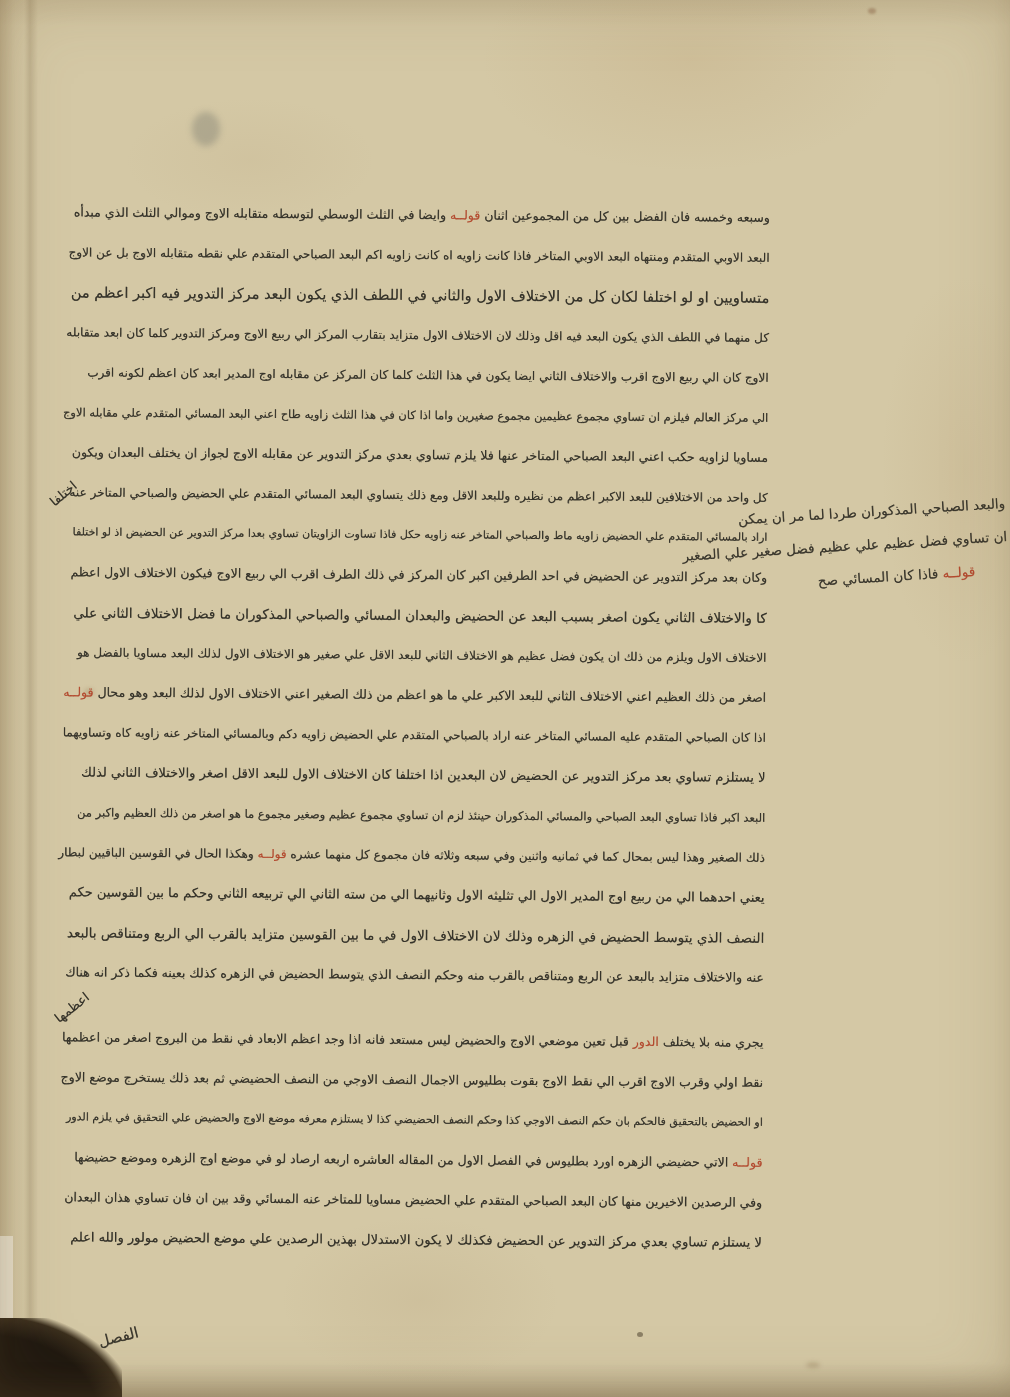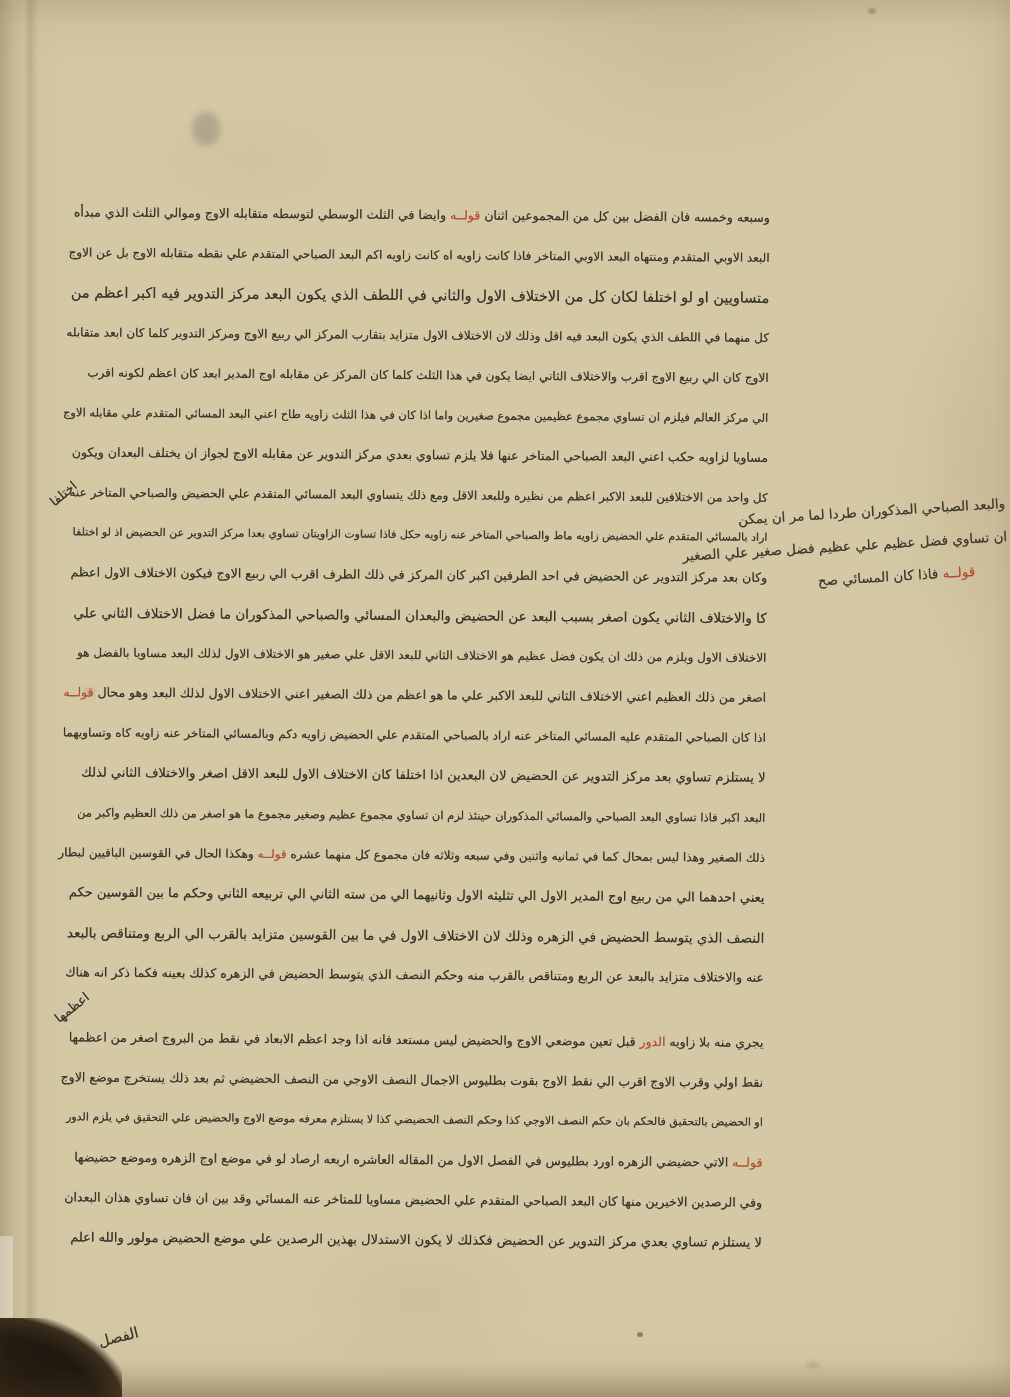--- a/index.html
+++ b/index.html
@@ -90,21 +90,21 @@
       <div class="tl" style="font-size: 13.5px;"><span>كا والاختلاف الثاني يكون اصغر بسبب البعد عن الحضيض والبعدان المسائي والصباحي المذكوران ما فضل الاختلاف الثاني علي</span></div>
       <div class="tl" style="font-size: 12px;"><span>الاختلاف الاول ويلزم من ذلك ان يكون فضل عظيم هو الاختلاف الثاني للبعد الاقل علي صغير هو الاختلاف الاول لذلك البعد مساويا بالفضل هو</span></div>
       <div class="tl" style="font-size: 12.5px;"><span>اصغر من ذلك العظيم اعني الاختلاف الثاني للبعد الاكبر علي ما هو اعظم من ذلك الصغير اعني الاختلاف الاول لذلك البعد وهو محال </span><span class="red">قولــه</span></div>
       <div class="tl" style="font-size: 12px;"><span>اذا كان الصباحي المتقدم عليه المسائي المتاخر عنه اراد بالصباحي المتقدم علي الحضيض زاويه دكم وبالمسائي المتاخر عنه زاويه كاه وتساويهما</span></div>
       <div class="tl" style="font-size: 13px;"><span>لا يستلزم تساوي بعد مركز التدوير عن الحضيض لان البعدين اذا اختلفا كان الاختلاف الاول للبعد الاقل اصغر والاختلاف الثاني لذلك</span></div>
       <div class="tl" style="font-size: 11.5px;"><span>البعد اكبر فاذا تساوي البعد الصباحي والمسائي المذكوران حينئذ لزم ان تساوي مجموع عظيم وصغير مجموع ما هو اصغر من ذلك العظيم واكبر من</span></div>
       <div class="tl" style="font-size: 12px;"><span>ذلك الصغير وهذا ليس بمحال كما في ثمانيه واثنين وفي سبعه وثلاثه فان مجموع كل منهما عشره </span><span class="red">قولــه</span><span> وهكذا الحال في القوسين الباقيين لبطار</span></div>
       <div class="tl" style="font-size: 13px;"><span>يعني احدهما الي من ربيع اوج المدير الاول الي تثليثه الاول وثانيهما الي من سته الثاني الي تربيعه الثاني وحكم ما بين القوسين حكم</span></div>
       <div class="tl" style="font-size: 13.5px;"><span>النصف الذي يتوسط الحضيض في الزهره وذلك لان الاختلاف الاول في ما بين القوسين متزايد بالقرب الي الربع ومتناقص بالبعد</span></div>
       <div class="tl" style="font-size: 12.5px;"><span>عنه والاختلاف متزايد بالبعد عن الربع ومتناقص بالقرب منه وحكم النصف الذي يتوسط الحضيض في الزهره كذلك بعينه فكما ذكر انه هناك</span></div>
-      <div class="tl gap" style="font-size: 12.5px;"><span>يجري منه بلا زاويه </span><span class="red">الدور</span><span> قبل تعين موضعي الاوج والحضيض ليس مستعد فانه اذا وجد اعظم الابعاد في نقط من البروج اصغر من اعظمها</span></div>
+      <div class="tl gap" style="font-size: 12.5px;"><span>يجري منه بلا يختلف </span><span class="red">الدور</span><span> قبل تعين موضعي الاوج والحضيض ليس مستعد فانه اذا وجد اعظم الابعاد في نقط من البروج اصغر من اعظمها</span></div>
       <div class="tl" style="font-size: 12.5px;"><span>نقط اولي وقرب الاوج اقرب الي نقط الاوج بقوت بطليوس الاجمال النصف الاوجي من النصف الحضيضي ثم بعد ذلك يستخرج موضع الاوج</span></div>
       <div class="tl" style="font-size: 11px;"><span>او الحضيض بالتحقيق فالحكم بان حكم النصف الاوجي كذا وحكم النصف الحضيضي كذا لا يستلزم معرفه موضع الاوج والحضيض علي التحقيق في يلزم الدور</span></div>
       <div class="tl" style="font-size: 12.5px;"><span class="red">قولــه</span><span> الاتي حضيضي الزهره اورد بطليوس في الفصل الاول من المقاله العاشره اربعه ارصاد لو في موضع اوج الزهره وموضع حضيضها</span></div>
       <div class="tl" style="font-size: 12.5px;"><span>وفي الرصدين الاخيرين منها كان البعد الصباحي المتقدم علي الحضيض مساويا للمتاخر عنه المسائي وقد بين ان فان تساوي هذان البعدان</span></div>
       <div class="tl" style="font-size: 13px;"><span>لا يستلزم تساوي بعدي مركز التدوير عن الحضيض فكذلك لا يكون الاستدلال بهذين الرصدين علي موضع الحضيض مولور والله اعلم</span></div>
     </div>
 
   <div id="margin-note" class="note">
       <div class="nl"><span>والبعد الصباحي المذكوران طردا لما مر ان يمكن</span></div>
       <div class="nl"><span>ان تساوي فضل عظيم علي عظيم فضل صغير علي الصغير</span></div>

